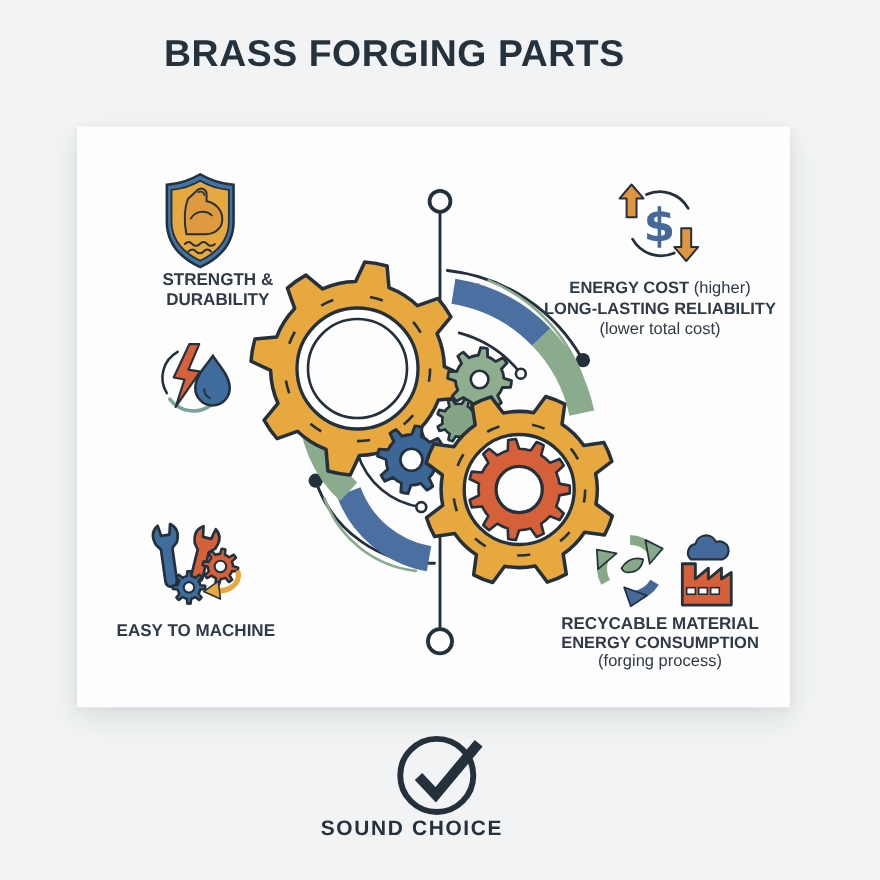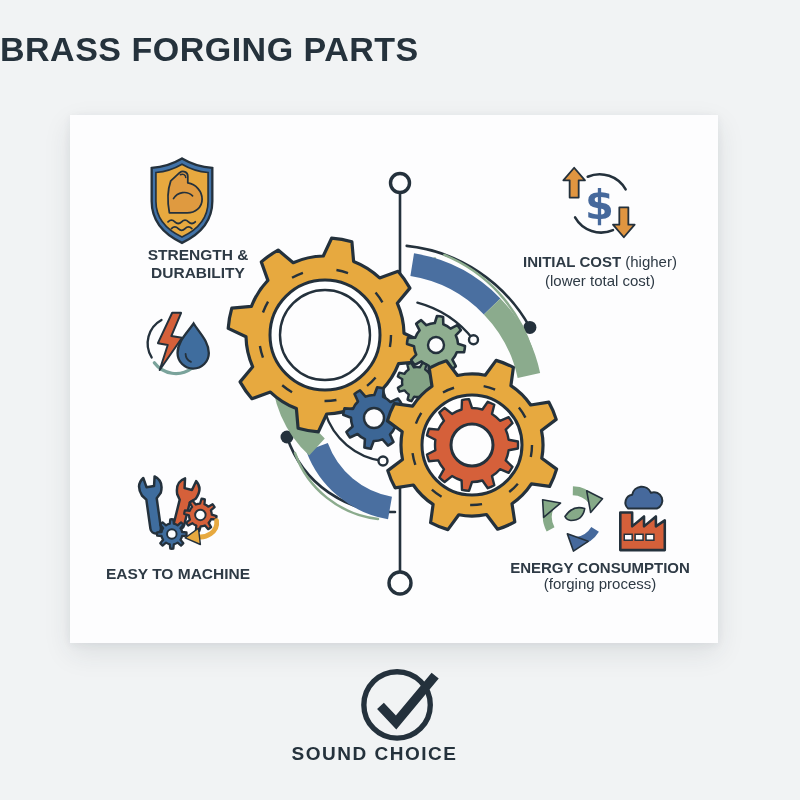--- a/index.html
+++ b/index.html
@@ -3,21 +3,21 @@
 <meta charset="utf-8">
 <style>
   html,body{margin:0;padding:0;}
   body{
     width:800px;height:800px;position:relative;overflow:hidden;
     background:var(--background,#f1f3f4);
     font-family:"Liberation Sans","DejaVu Sans",sans-serif;
     color:var(--text,#2e3a45);
   }
   .title{
-    position:absolute;top:30px;left:0;width:717px;text-align:left;
+    position:absolute;top:30px;left:0;width:717px;text-align:center;
     font-size:34px;font-weight:800;letter-spacing:.5px;color:#25323c;
   }
   .card{
     position:absolute;left:70px;top:115px;width:648px;height:528px;
     background:var(--card,#fdfdfe);
     box-shadow:0 10px 26px rgba(40,50,60,.10),0 2px 8px rgba(40,50,60,.06);
   }
   .abs{position:absolute;}
   .feature{position:absolute;text-align:center;color:var(--text,#2e3a45);}
   .b1{font-weight:700;font-size:15.5px;line-height:18px;}
@@ -142,21 +142,22 @@
   </div>
 
   <svg class="abs" style="left:487px;top:50px" width="84" height="75" viewBox="0 0 93 83">
     <path d="M34 13 A33 33 0 0 1 76 27" fill="none" class="ink" stroke-width="2.8" stroke-linecap="round"></path>
     <path d="M62 72 A33 33 0 0 1 20 58" fill="none" class="ink" stroke-width="2.8" stroke-linecap="round"></path>
     <polygon points="14,36 14,17 7,17 19,3 31,17 24,17 24,36" fill="var(--arrow_orange)" class="ink" stroke-width="2" stroke-linejoin="round"></polygon>
     <polygon points="69,47 69,66 62,66 74,80 86,66 79,66 79,47" fill="var(--arrow_orange)" class="ink" stroke-width="2" stroke-linejoin="round"></polygon>
     <text x="47" y="60" text-anchor="middle" font-family="DejaVu Sans, Liberation Sans, sans-serif" font-size="46" font-weight="bold" fill="#46699c">$</text>
   </svg>
   <div class="feature" style="left:420px;top:137px;width:220px">
-    <div class="b2" style="line-height:19px"><span>INITIAL COST</span><span class="r1" style="font-size:15px"> (higher)</span></div>
+    <div class="b2" style="line-height:19px"><span>ENERGY COST</span><span class="r1" style="font-size:15px"> (higher)</span></div>
+    <div class="b2" style="line-height:19px">LONG-LASTING RELIABILITY</div>
     <div class="r1" style="font-size:15px;line-height:19px">(lower total cost)</div>
   </div>
 
   <svg class="abs" style="left:465px;top:356px" width="135" height="87" viewBox="0 0 136 88">
     <g fill="none" stroke-linecap="butt">
       <g>
         <path d="M38 20 A26 26 0 0 1 58 30" stroke="#86aa88" stroke-width="9"></path>
         <polygon points="52,20 68,28 56,42" fill="#86aa88" class="ink" stroke-width="1.6" stroke-linejoin="round"></polygon>
       </g>
       <g transform="rotate(120 38 46)">
@@ -171,20 +172,21 @@
     <path d="M30 46 Q38 34 50 38 Q48 50 36 50 Q32 50 30 46 Z" fill="#86aa88" class="ink" stroke-width="1.6" stroke-linejoin="round"></path>
     <path d="M94 38 a8 8 0 0 1 4 -14 a10 10 0 0 1 19 -2 a8 8 0 0 1 6 16 z" fill="#46699c" class="ink" stroke-width="2" stroke-linejoin="round"></path>
     <path d="M86 80 L86 42 L98 42 L98 56 L110 46 L110 56 L122 46 L122 56 L131 50 L131 80 Z" fill="var(--rust)" class="ink" stroke-width="2.6" stroke-linejoin="round"></path>
     <g fill="#fdfdfe" class="ink" stroke-width="1.5">
       <rect x="90" y="64" width="8" height="6"></rect>
       <rect x="101" y="64" width="8" height="6"></rect>
       <rect x="112" y="64" width="8" height="6"></rect>
     </g>
   </svg>
   <div class="feature" style="left:420px;top:444px;width:220px">
+    <div class="b2" style="font-size:15.5px">RECYCABLE MATERIAL</div>
     <div class="b2">ENERGY CONSUMPTION</div>
     <div class="r1" style="font-size:15px">(forging process)</div>
   </div>
 
 </div>
 
 <svg class="abs" style="left:356px;top:660px" width="88" height="84" viewBox="0 0 90 86">
   <circle cx="42" cy="46" r="34" fill="none" class="ink" stroke-width="5.5"></circle>
   <path d="M25 47 L41 64 L81 16" fill="none" class="ink" stroke-width="9.5" stroke-linejoin="miter"></path>
 </svg>

